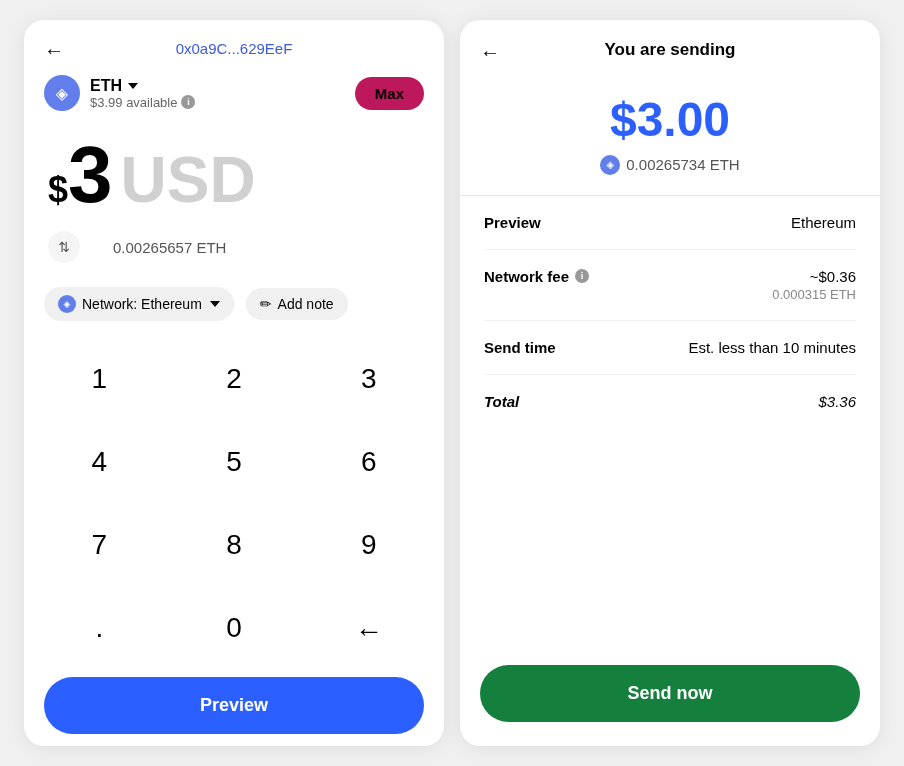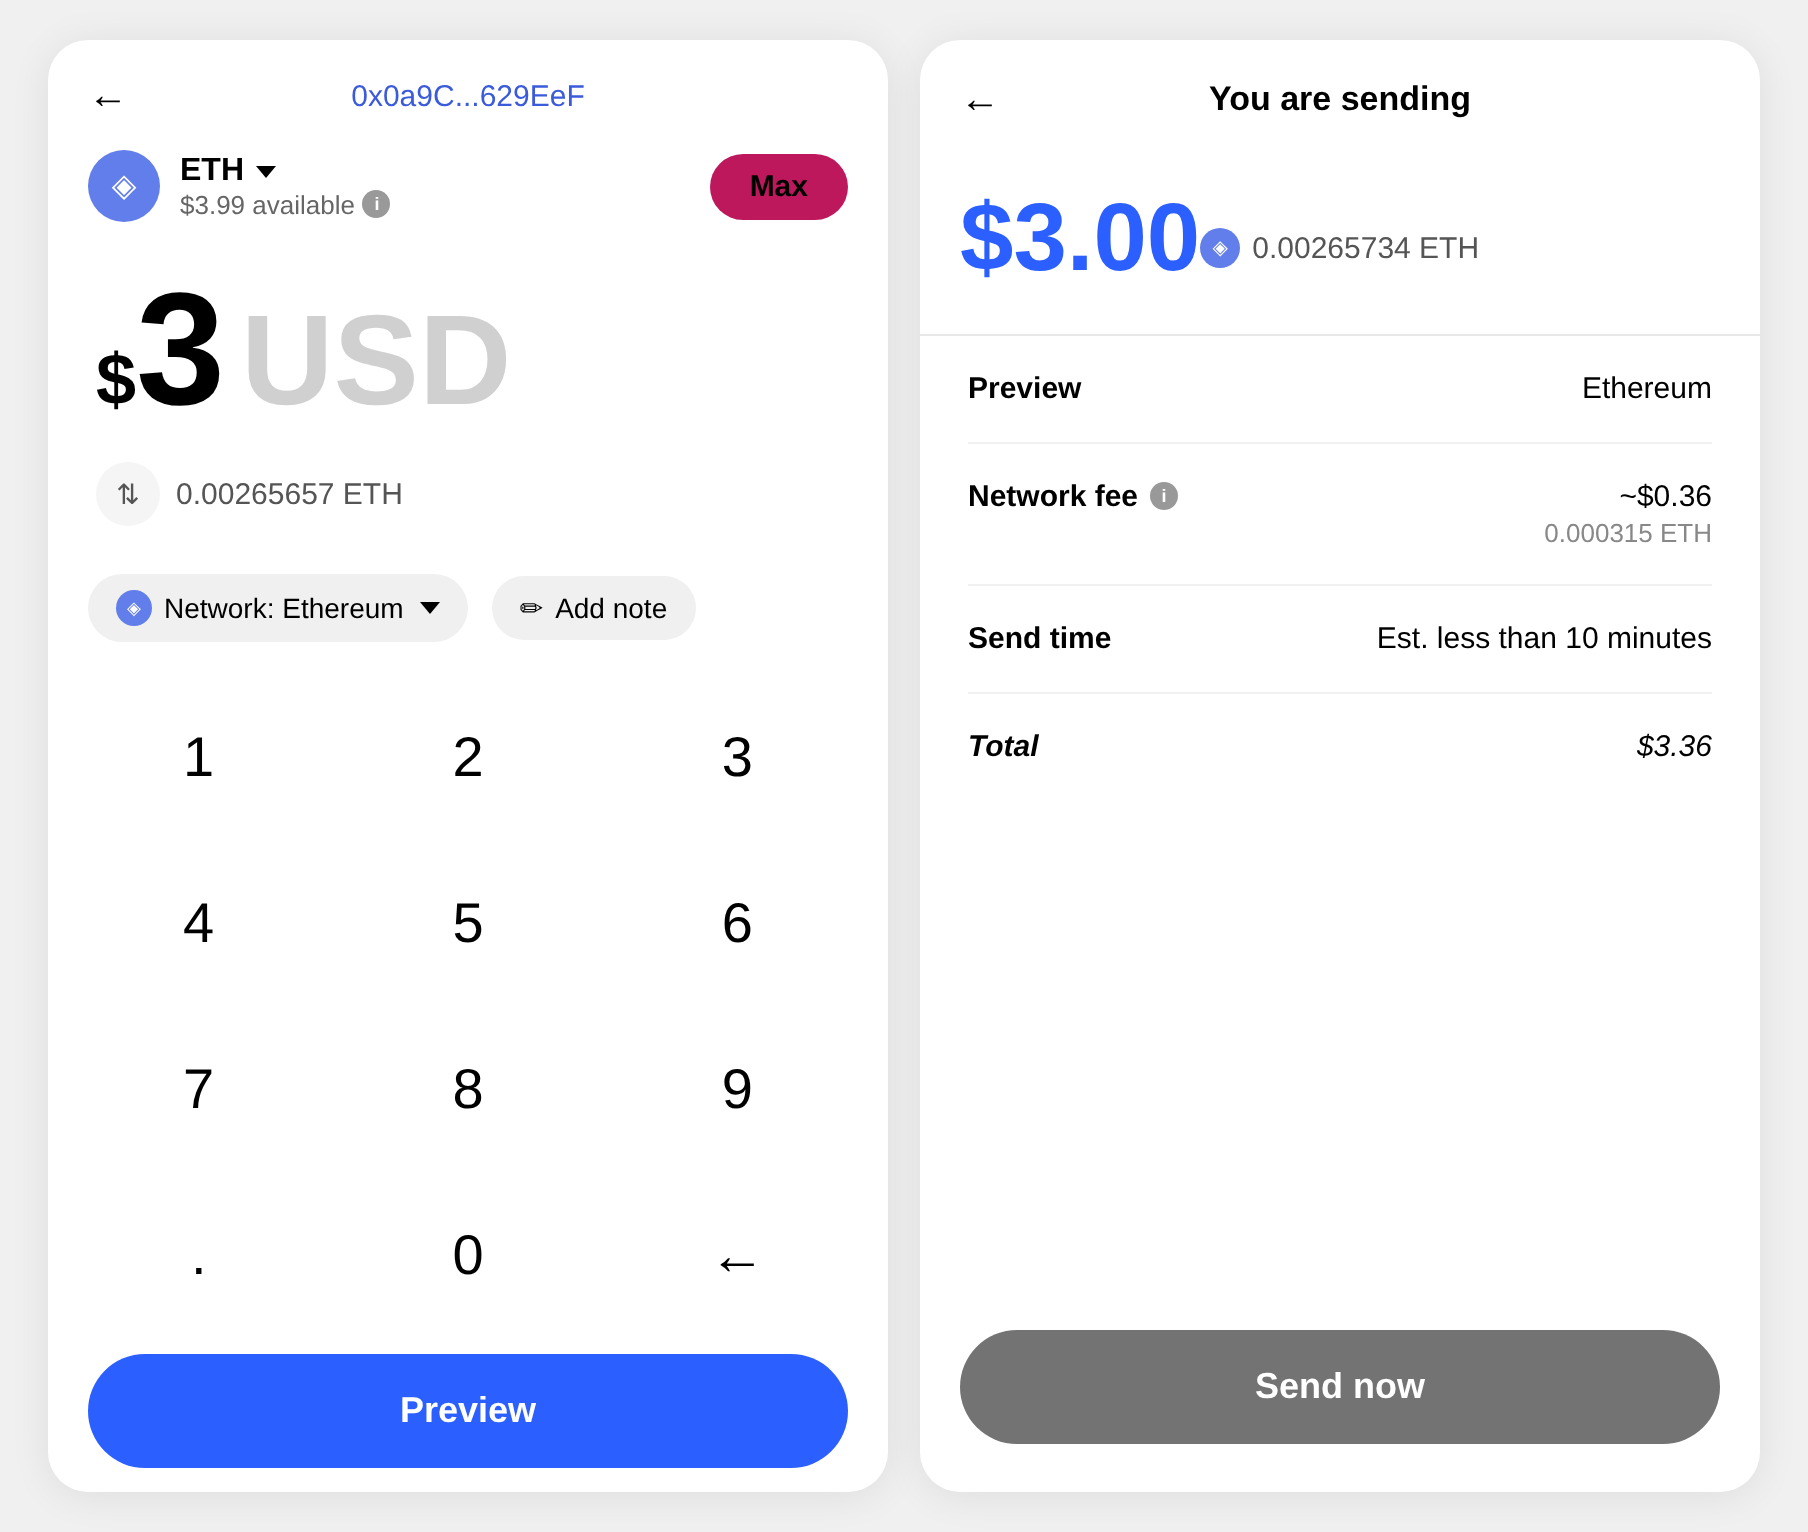--- a/index.html
+++ b/index.html
@@ -155,20 +155,21 @@
       border-radius: 50%;
       display: flex;
       align-items: center;
       justify-content: center;
       font-size: 14px;
       color: #555;
     }
     .eth-amount-text {
       font-size: 15px;
       color: #555;
+      margin-left: 25px;
     }
     .options-row {
       display: flex;
       align-items: center;
       gap: 12px;
       padding: 8px 20px 16px;
     }
     .network-btn {
       display: flex;
       align-items: center;
@@ -255,21 +256,21 @@
       font-size: 20px;
       color: #000;
     }
     .right-screen .header .title {
       font-size: 17px;
       font-weight: 700;
       color: #000;
     }
     .sending-amount-section {
       display: flex;
-      flex-direction: row;
+      flex-direction: column;
       align-items: center;
       padding: 24px 20px 20px;
       border-bottom: 1px solid #e8e8e8;
     }
     .sending-usd {
       font-size: 48px;
       font-weight: 700;
       color: #2B5FFF;
       line-height: 1.1;
     }
@@ -325,21 +326,21 @@
       font-size: 15px;
     }
     .detail-value-secondary {
       font-size: 13px;
       color: #888;
       text-align: right;
       margin-top: 2px;
     }
     .send-now-btn {
       margin: 8px 20px 24px;
-      background: #737373;
+      background: #15803d;
       color: white;
       border: none;
       border-radius: 30px;
       padding: 18px;
       font-size: 18px;
       font-weight: 600;
       cursor: pointer;
       width: calc(100% - 40px);
     }
     .chevron-down {

